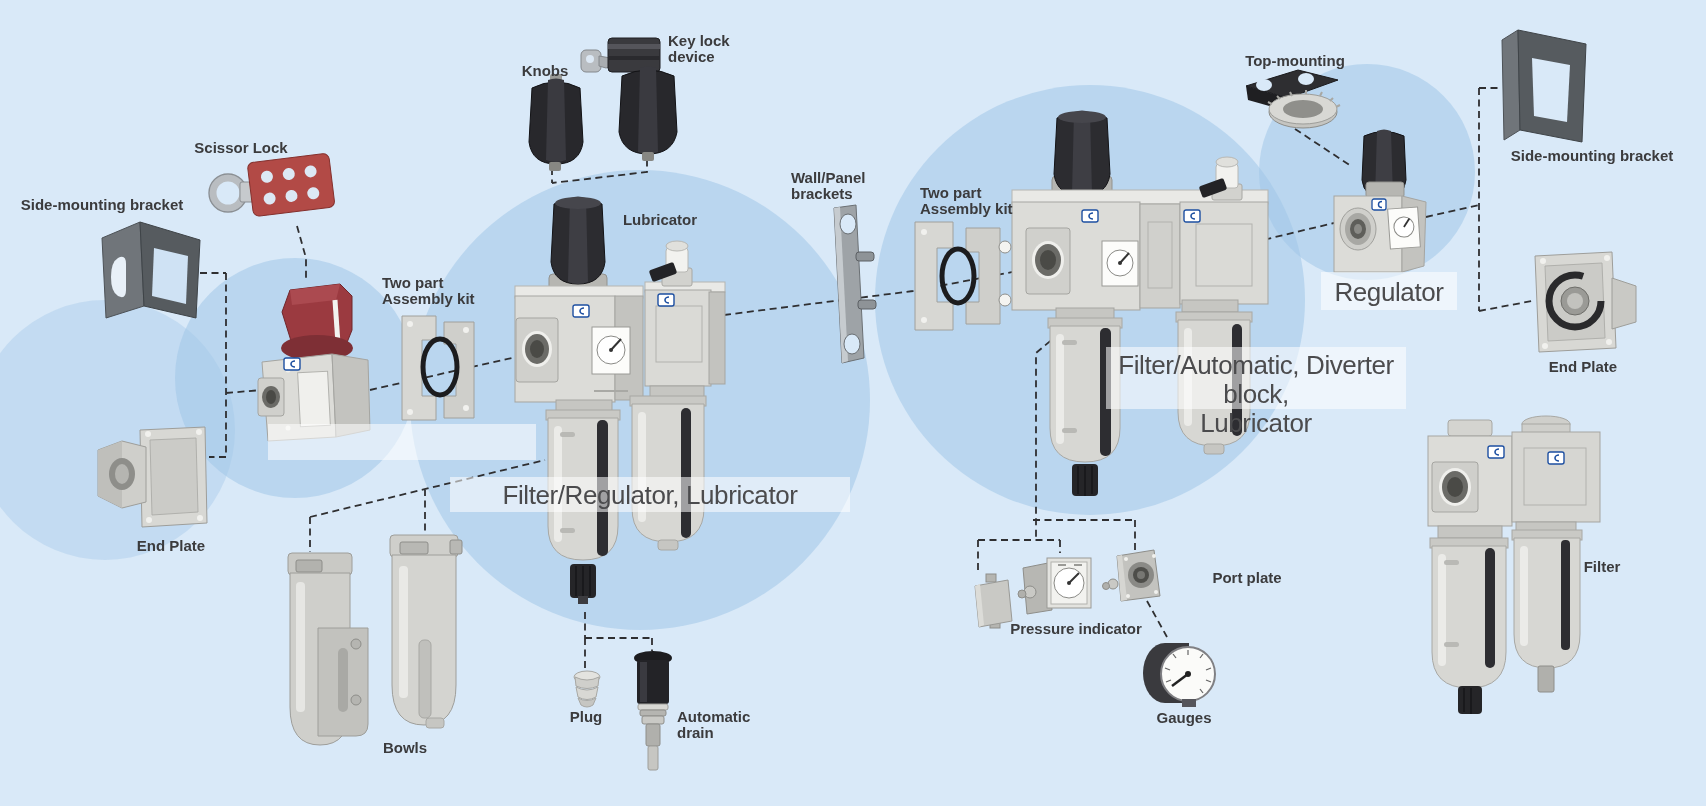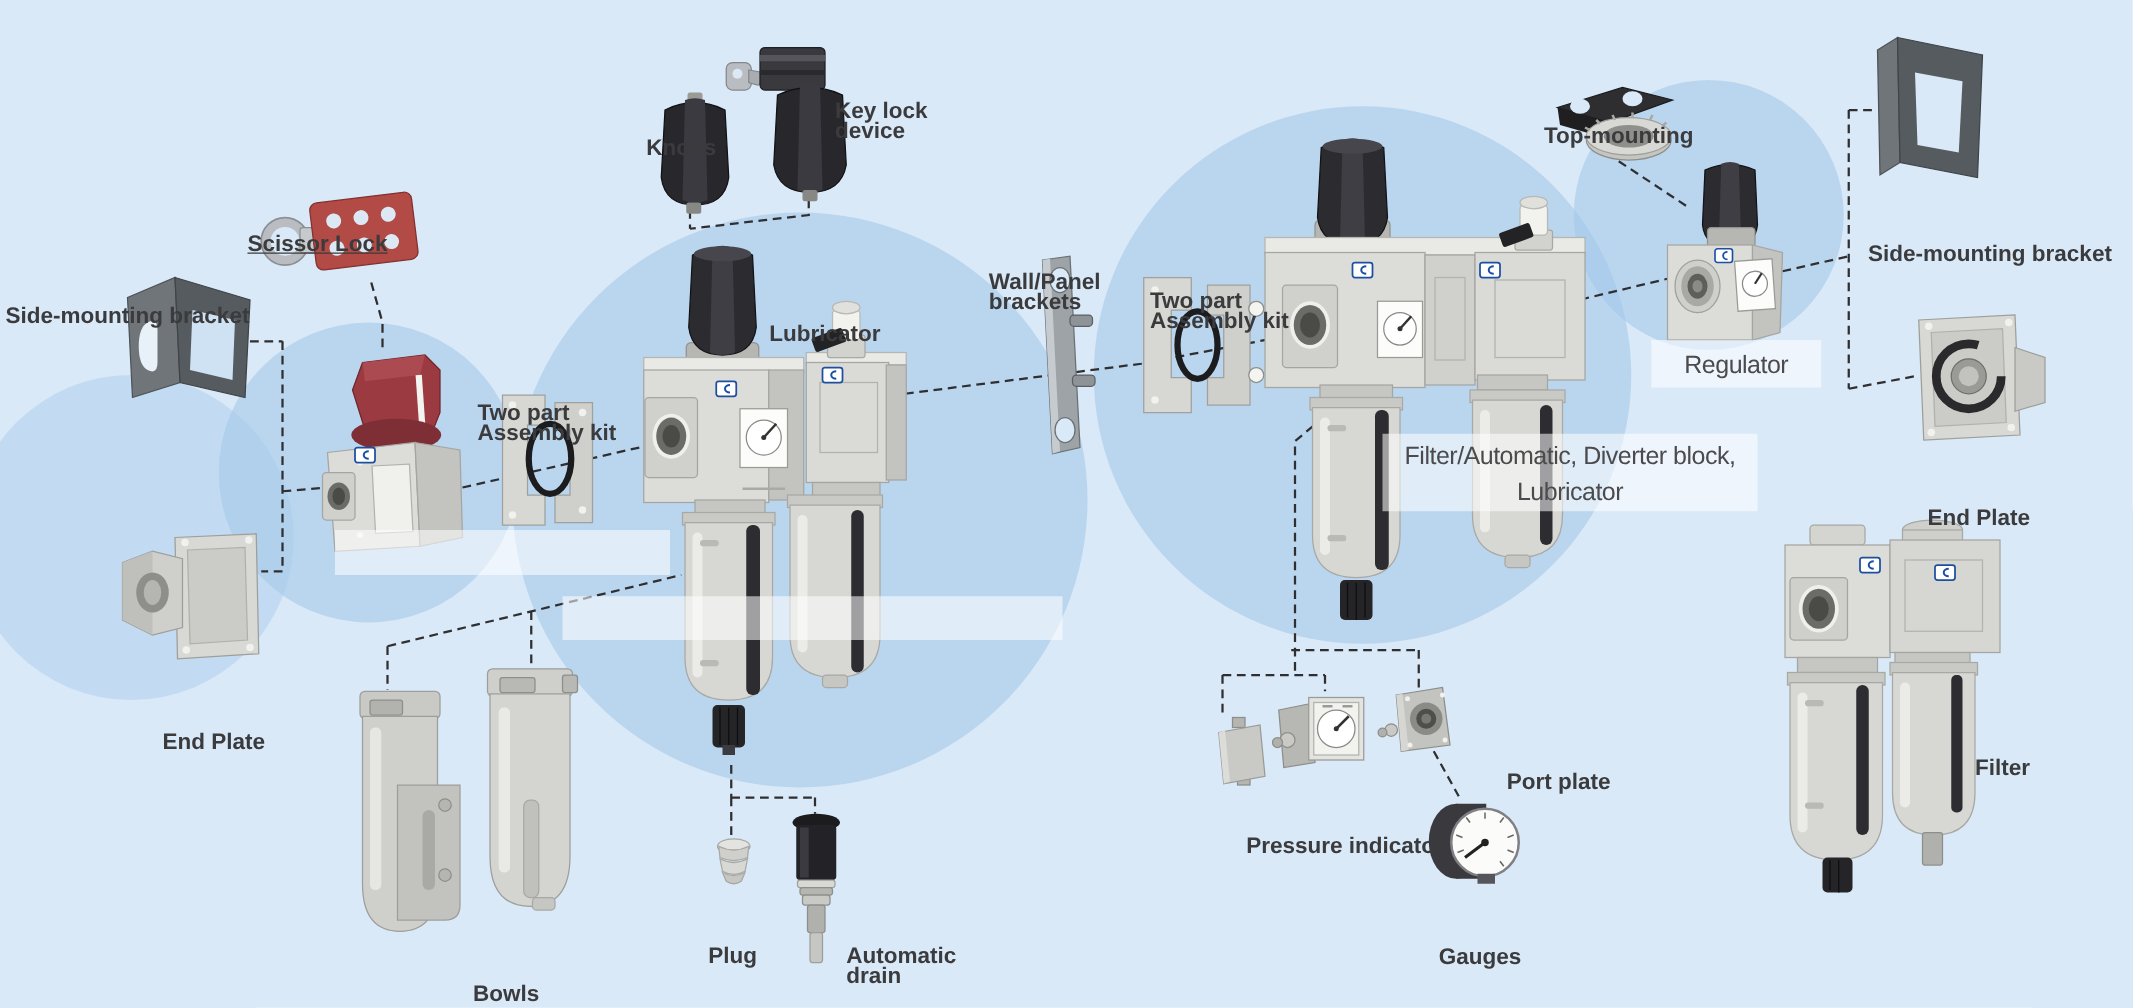--- a/index.html
+++ b/index.html
@@ -1,23 +1,23 @@
 <!DOCTYPE html>
 <html><head>
 <meta charset="utf-8">
 <style>
   html,body{margin:0;padding:0;background:#eef4fa;}
   #stage{position:relative;width:1706px;height:806px;overflow:hidden;
          background:#d9e9f8;font-family:"Liberation Sans",sans-serif;}
   #art{position:absolute;left:0;top:0;}
-  .lbl{position:absolute;font-weight:bold;font-size:18px;line-height:16px;
-       color:#3b3b3d;white-space:pre-line;letter-spacing:0;margin-top:47px;}
+  .lbl{position:absolute;font-weight:bold;font-size:15px;line-height:16px;
+       color:#3b3b3d;white-space:pre-line;letter-spacing:0;}
   .lbl.center{text-align:center;}
   .band{position:absolute;background:rgba(255,255,255,0.55);}
-  .bandtxt{position:absolute;font-size:20px;font-weight:400;color:#4b4b4d;
+  .bandtxt{position:absolute;font-size:26px;font-weight:400;color:#4b4b4d;
        letter-spacing:-0.4px;white-space:pre-line;font-stretch:condensed;}
   .bandtxt.center{text-align:center;}
 </style>
 </head>
 <body>
 
 <div id="stage">
 
 <svg id="art" width="1706" height="806" viewBox="0 0 1706 806">
 
@@ -461,29 +461,30 @@
       <rect x="1520" y="546" width="8" height="100" rx="4" fill="#ebebe8"></rect>
       <rect x="1561" y="540" width="9" height="110" rx="4" fill="#2d2d31"></rect>
       <rect x="1538" y="666" width="16" height="26" rx="2" fill="#b0b0ac" stroke="#8e8e8a"></rect>
     </g>
   </g>
 </svg>
 
   <div class="band" style="left:268px;top:424px;width:268px;height:36px;"></div>
 
   <div class="band" style="left:450px;top:477px;width:400px;height:35px;"></div>
+  <div class="bandtxt center" style="left:450px;top:480px;width:400px;height:35px;line-height:30px;">Filter/Regulator, Lubricator</div>
 
   <div class="band" style="left:1106px;top:347px;width:300px;height:62px;"></div>
   <div class="bandtxt center" style="left:1086px;top:351px;width:340px;line-height:29px;">Filter/Automatic, Diverter block,
 Lubricator</div>
 
   <div class="band" style="left:1321px;top:272px;width:136px;height:38px;"></div>
   <div class="bandtxt center" style="left:1321px;top:276px;width:136px;line-height:32px;">Regulator</div>
 
-  <div class="lbl center" style="left:174px;top:140px;width:160px;text-decoration:underline;">Scissor Lock</div>
+  <div class="lbl center" style="left:161px;top:140px;width:160px;">Scissor Lock</div>
   <div class="lbl center" style="left:2px;top:197px;width:200px;">Side-mounting bracket</div>
   <div class="lbl center" style="left:495px;top:63px;width:100px;">Knobs</div>
   <div class="lbl" style="left:668px;top:33px;width:120px;">Key lock
 device</div>
   <div class="lbl center" style="left:590px;top:212px;width:140px;">Lubricator</div>
   <div class="lbl" style="left:382px;top:275px;width:140px;">Two part
 Assembly kit</div>
   <div class="lbl" style="left:791px;top:170px;width:120px;">Wall/Panel
 brackets</div>
   <div class="lbl" style="left:920px;top:185px;width:140px;">Two part

